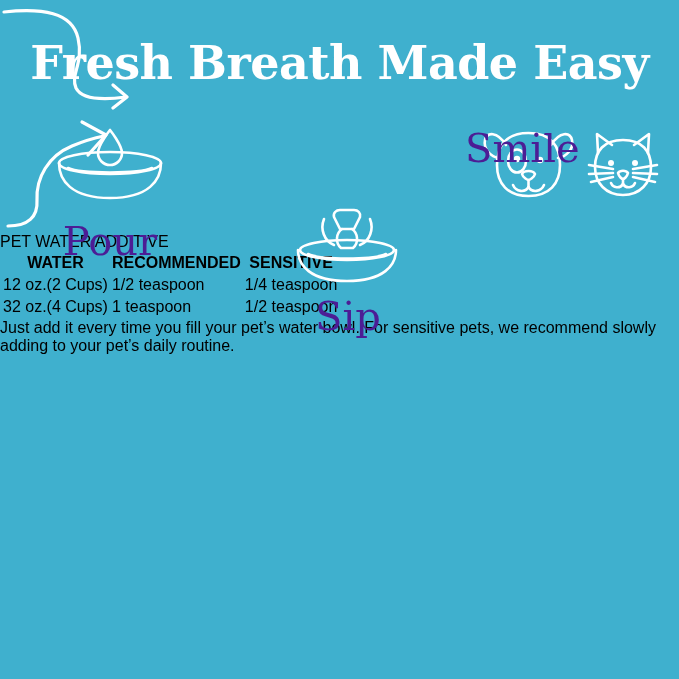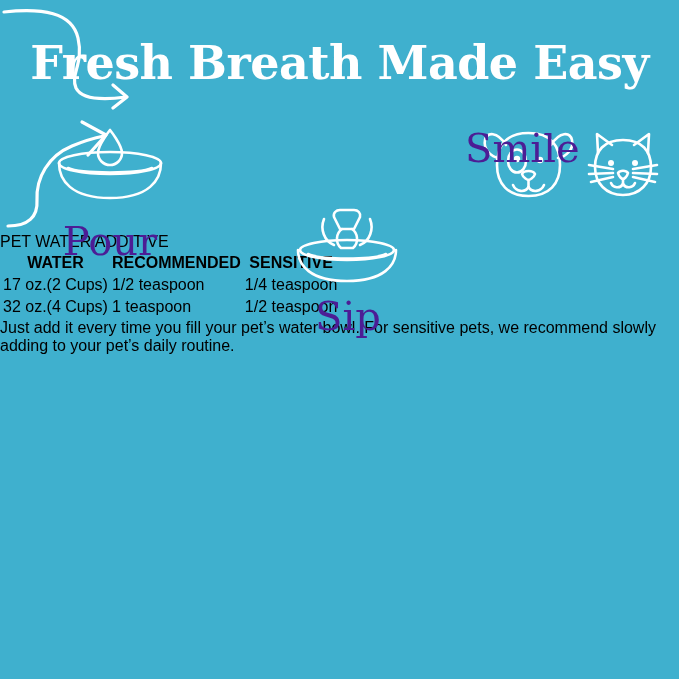--- a/index.html
+++ b/index.html
@@ -255,21 +255,21 @@
       <thead>
         <tr>
           <th class="hdr-water">WATER</th>
           <th class="hdr-rec col-rec-cell">RECOMMENDED</th>
           <th class="hdr-sen col-sen-cell">SENSITIVE</th>
         </tr>
       </thead>
       <tbody>
         <tr>
           <td>
-            <span class="water-amount">17 oz.</span><span class="water-cups">(2 Cups)</span>
+            <span class="water-amount">12 oz.</span><span class="water-cups">(2 Cups)</span>
           </td>
           <td class="col-rec-cell">1/2 teaspoon</td>
           <td class="col-sen-cell">1/4 teaspoon</td>
         </tr>
         <tr>
           <td>
             <span class="water-amount">32 oz.</span><span class="water-cups">(4 Cups)</span>
           </td>
           <td class="col-rec-cell">1 teaspoon</td>
           <td class="col-sen-cell">1/2 teaspoon</td>

